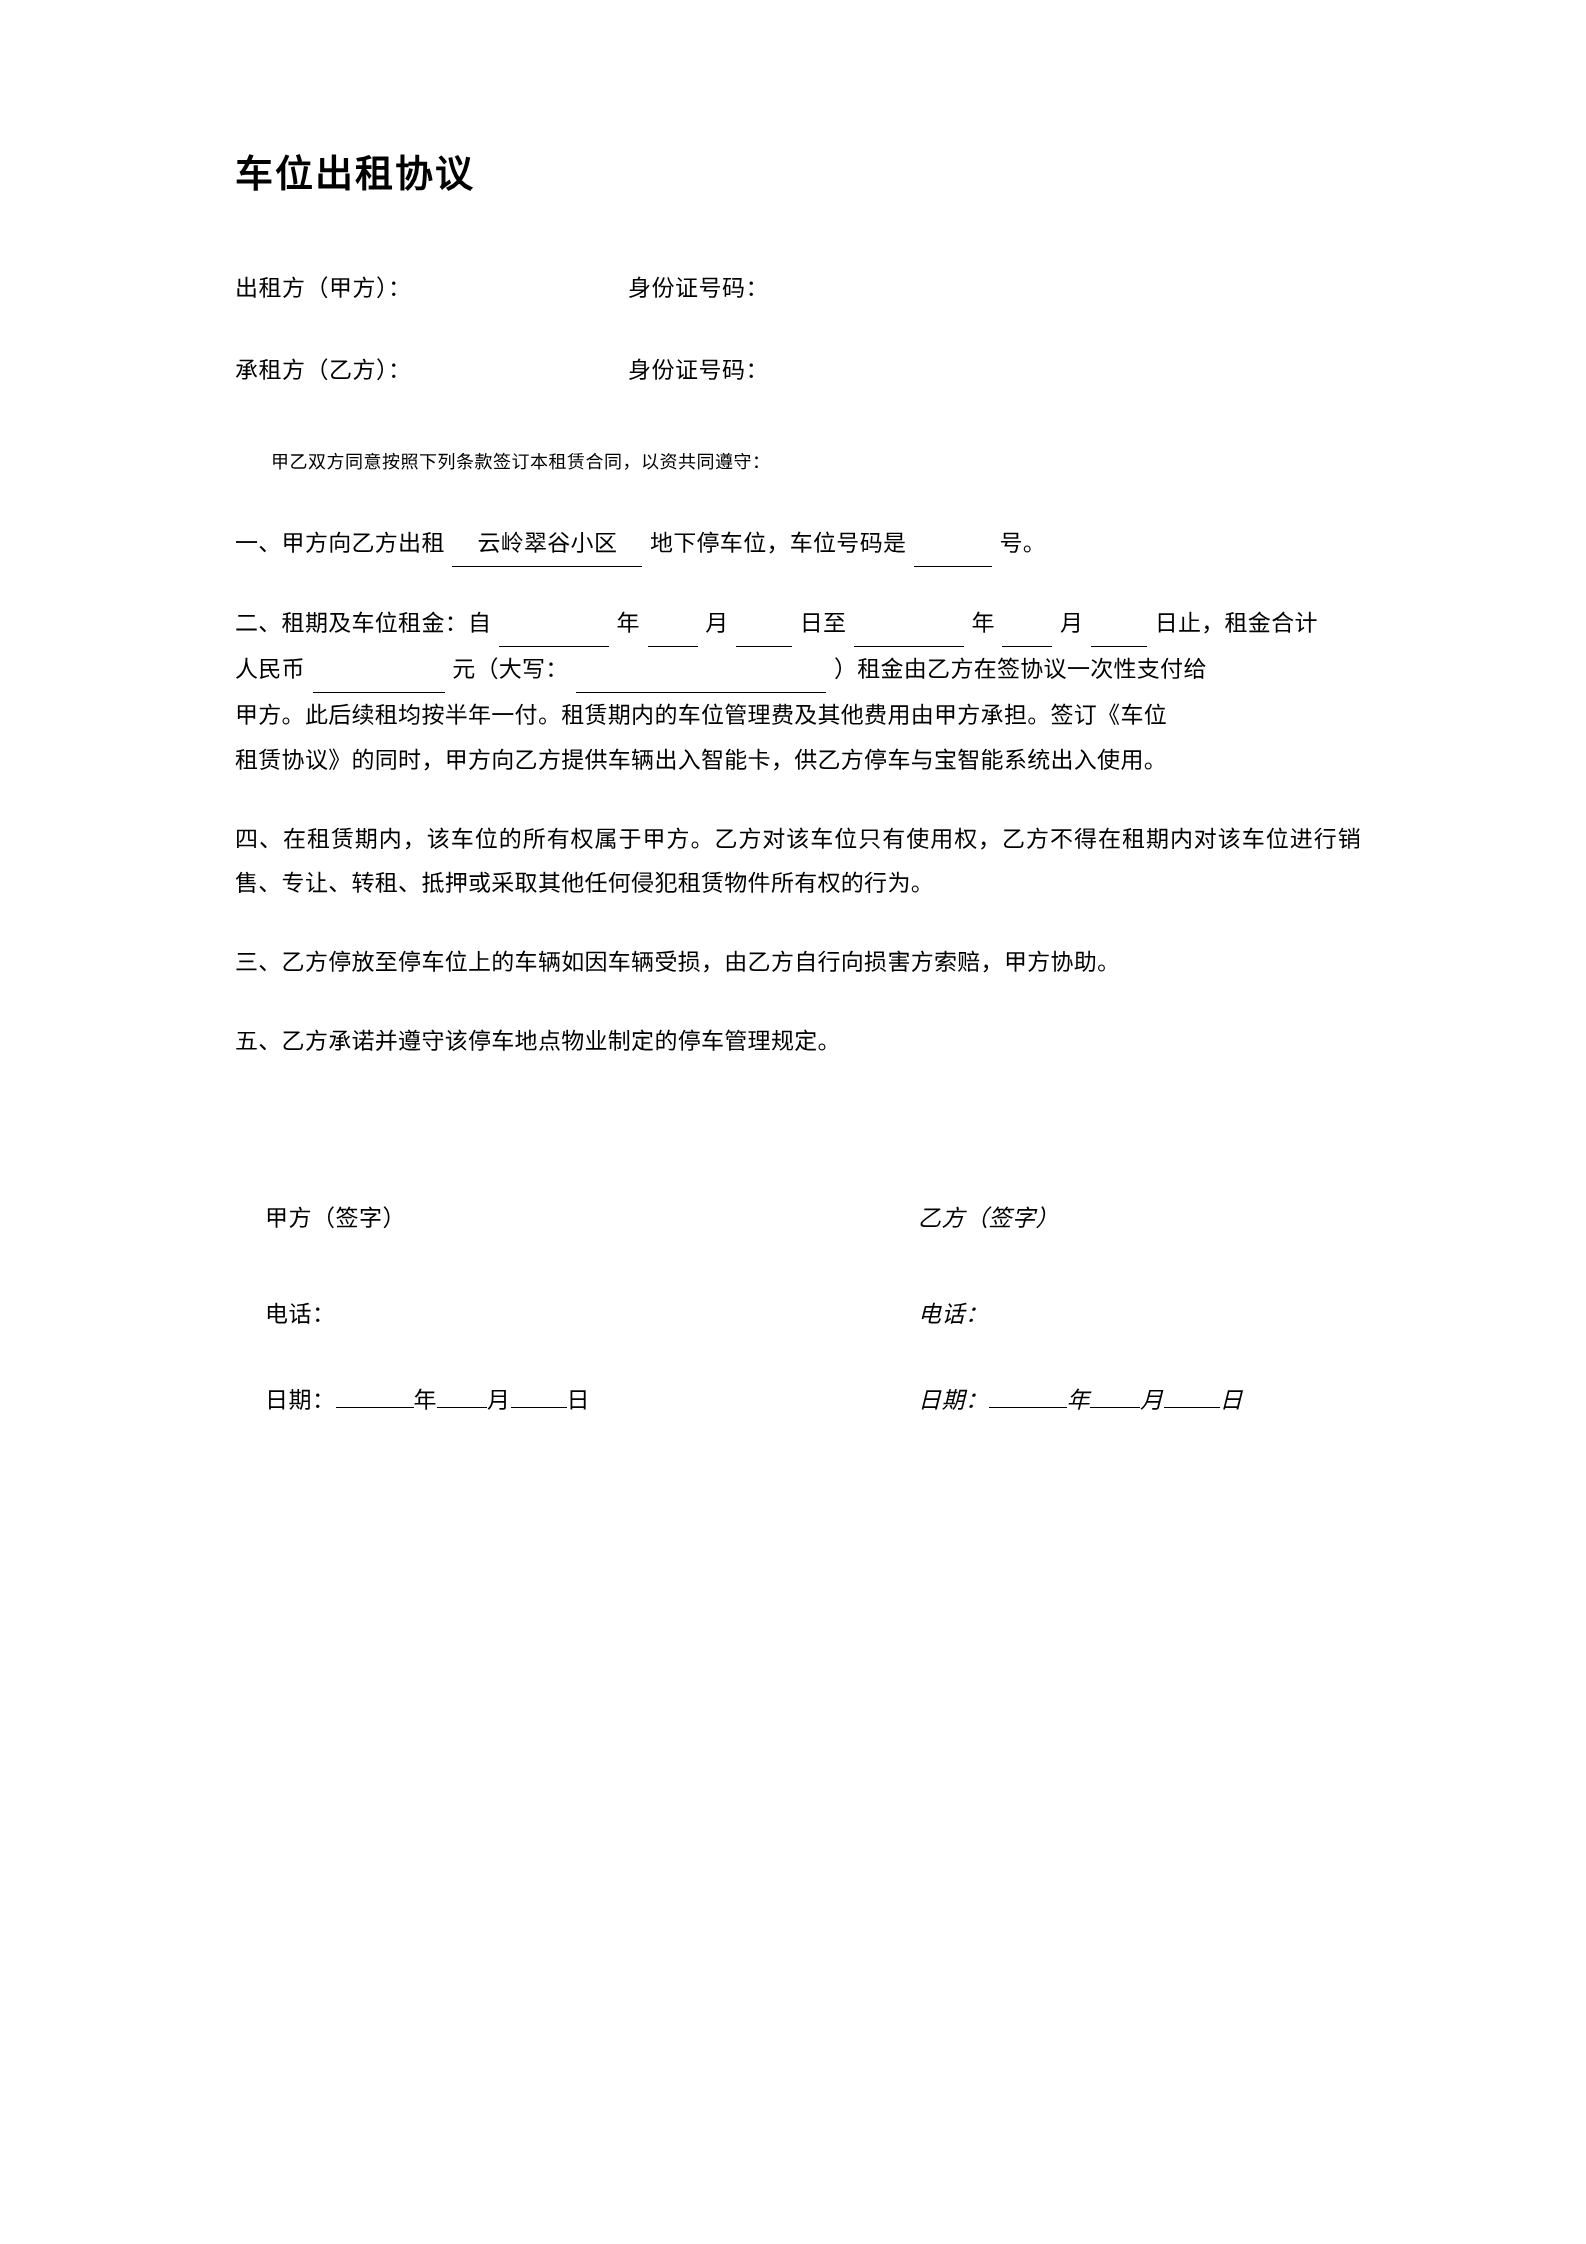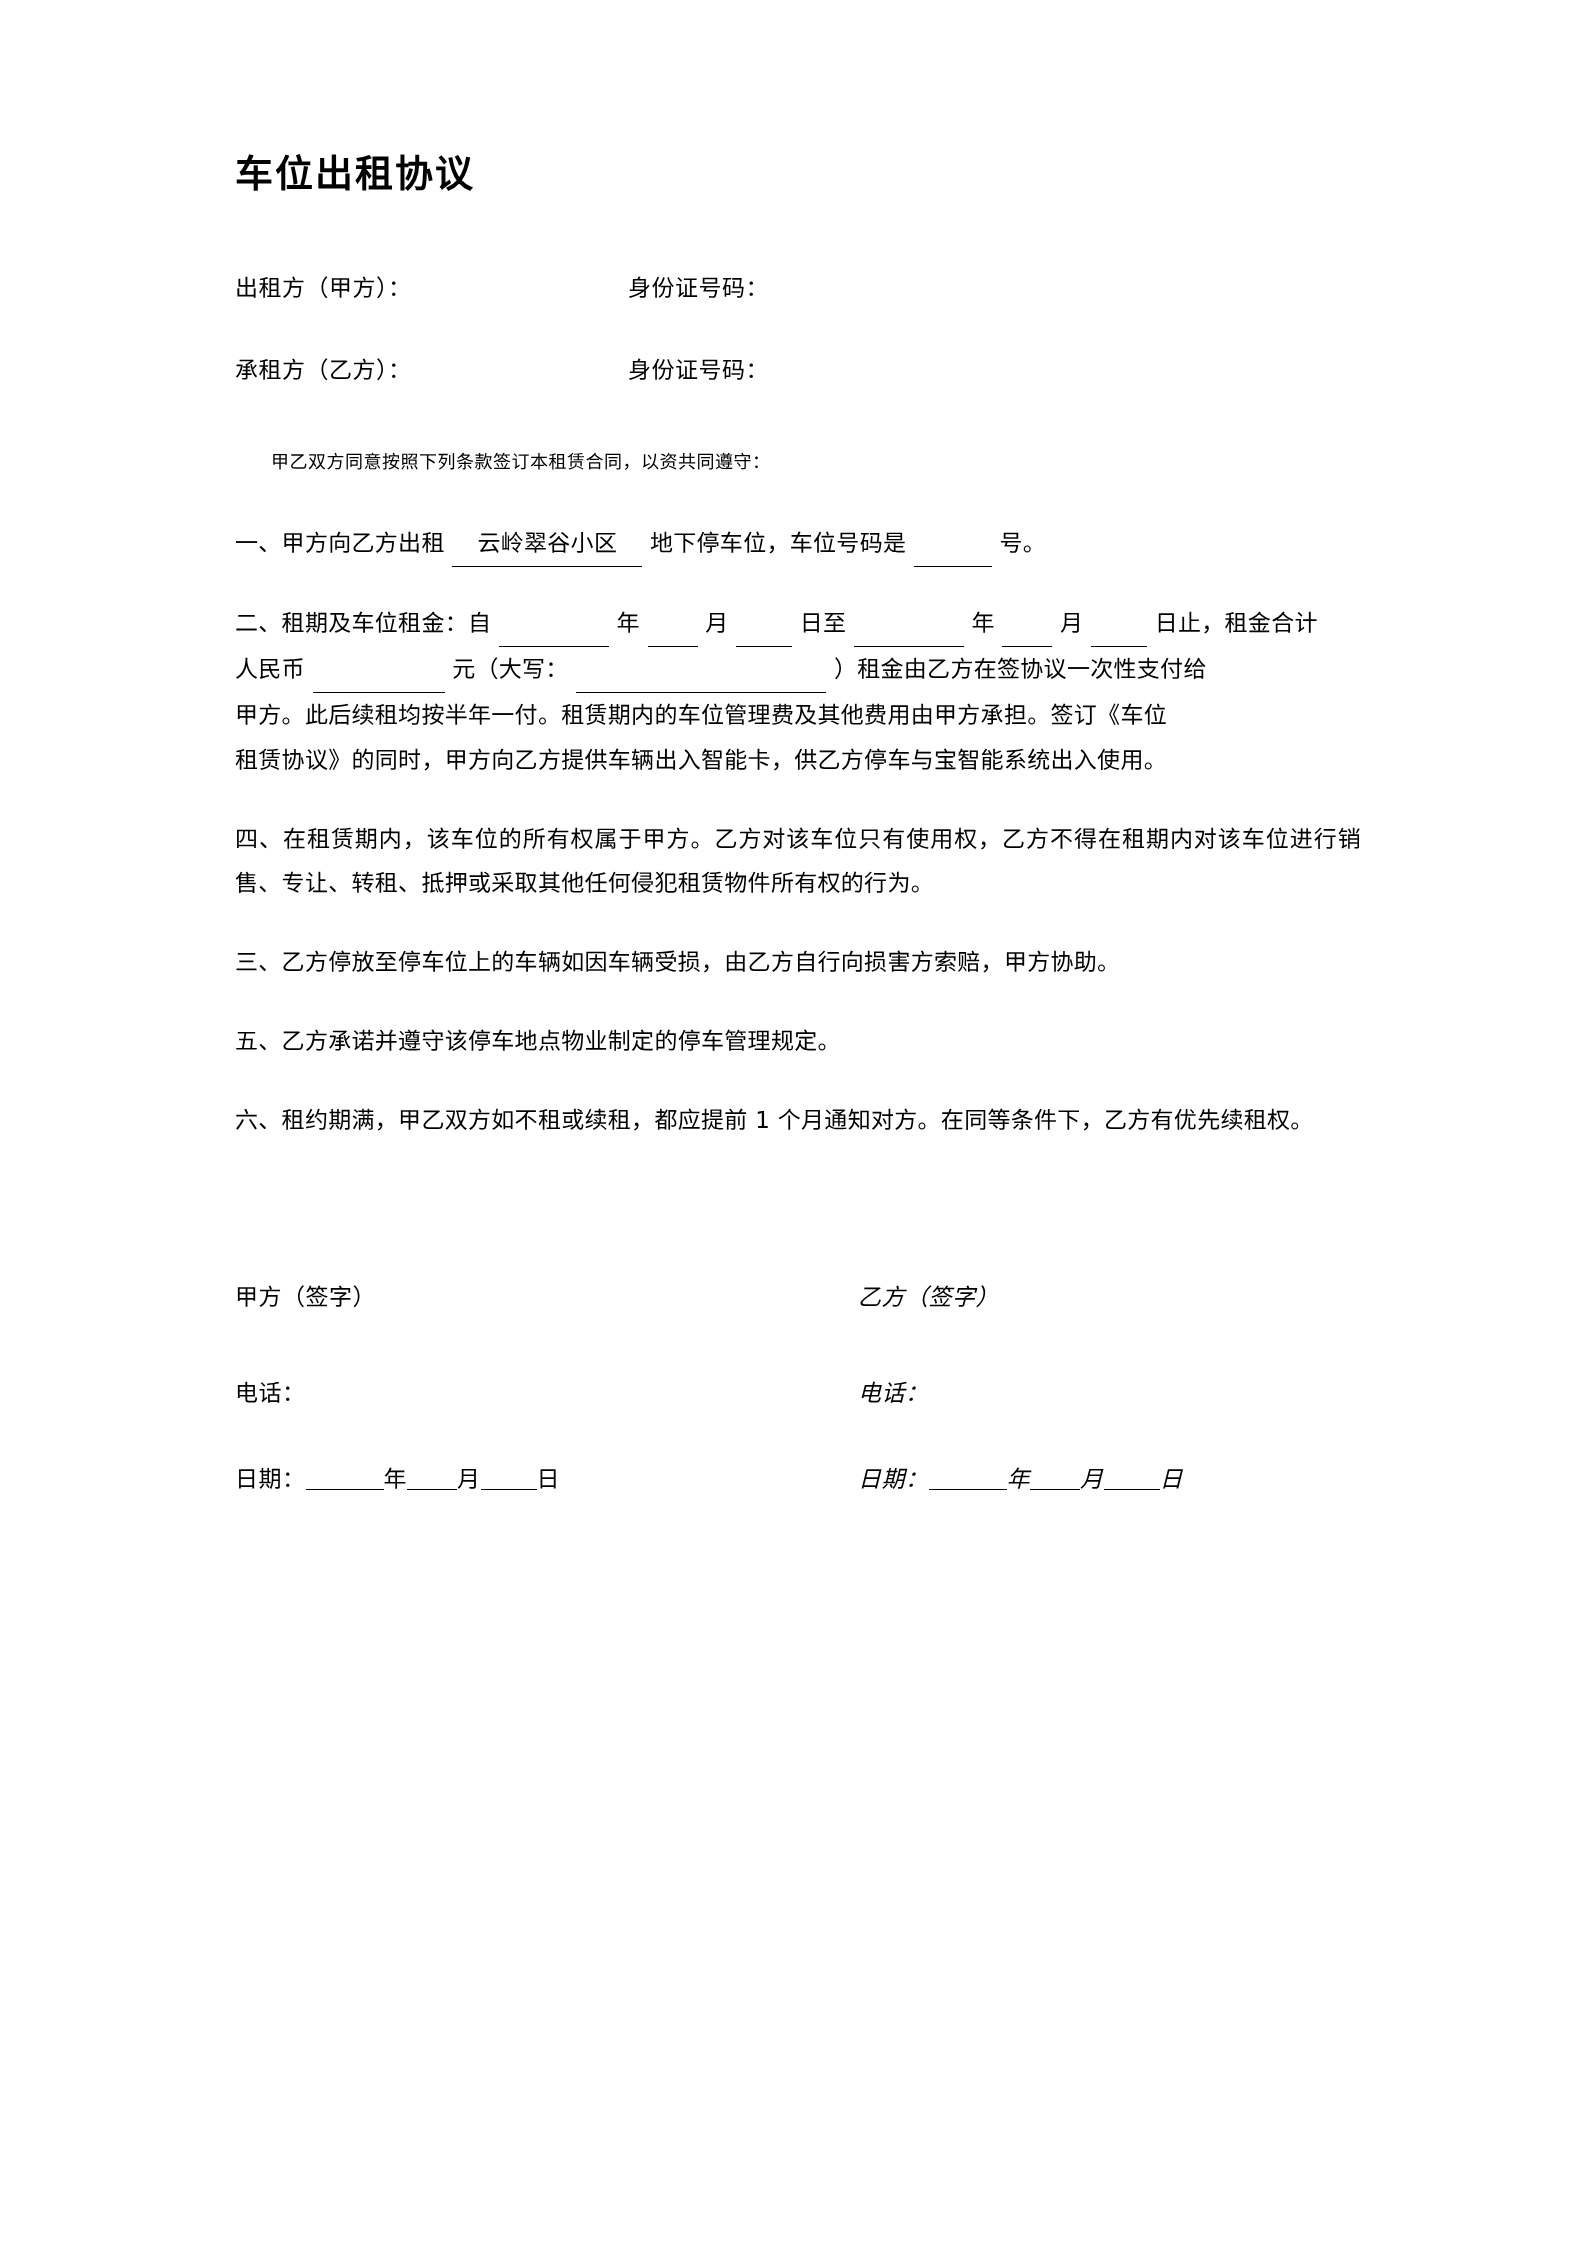--- a/index.html
+++ b/index.html
@@ -75,21 +75,22 @@
   }
   .sign-row {
     display: flex;
     font-size: 23px;
     margin-bottom: 52px;
     letter-spacing: 0.5px;
   }
   .sign-col {
     flex: 0 0 50%;
     display: flex;
-    align-items: center;
+    align-items: flex-start;
+    margin-left: 30px;
   }
   .sign-col.right {
     padding-left: 60px;
     font-style: italic;
   }
   .sign-row.first { margin-bottom: 62px; }
 </style>
 </head>
 <body>
 
@@ -139,21 +140,20 @@
     <span>甲方。此后续租均按半年一付。租赁期内的车位管理费及其他费用由甲方承担。签订《车位</span><br>
     <span>租赁协议》的同时，甲方向乙方提供车辆出入智能卡，供乙方停车与宝智能系统出入使用。</span>
   </p>
 
   <p class="clause">四、在租赁期内，该车位的所有权属于甲方。乙方对该车位只有使用权，乙方不得在租期内对该车位进行销售、专让、转租、抵押或采取其他任何侵犯租赁物件所有权的行为。</p>
 
   <p class="clause">三、乙方停放至停车位上的车辆如因车辆受损，由乙方自行向损害方索赔，甲方协助。</p>
 
   <p class="clause">五、乙方承诺并遵守该停车地点物业制定的停车管理规定。</p>
 
-  <p class="clause">六、租约期满，甲乙双方如不租或续租，都应提前 1 个月通知对方。在同等条件下，乙方有优先续租权。</p>
 
 
   <div class="sign-area">
 
     <div class="sign-row first">
       <div class="sign-col">
         <span>甲方（签字）</span>
       </div>
       <div class="sign-col right">
         <span>乙方（签字）</span>

